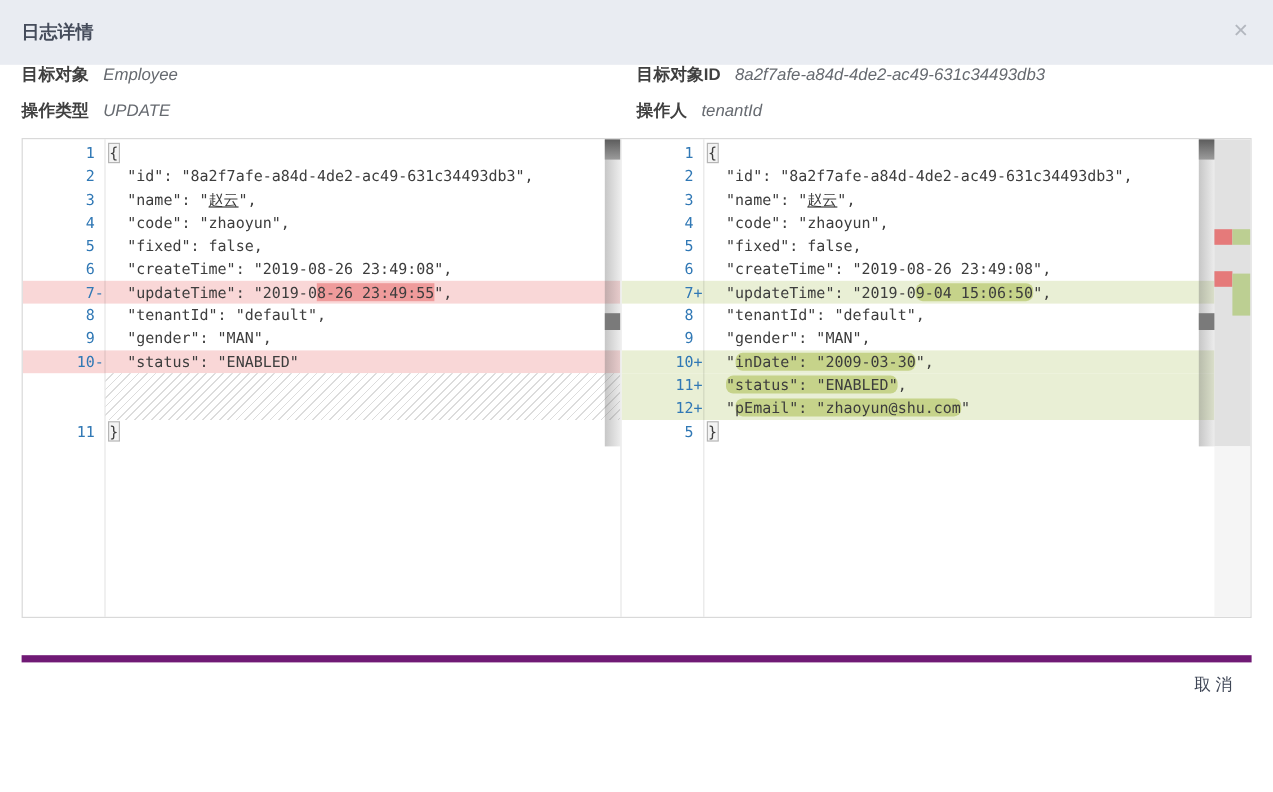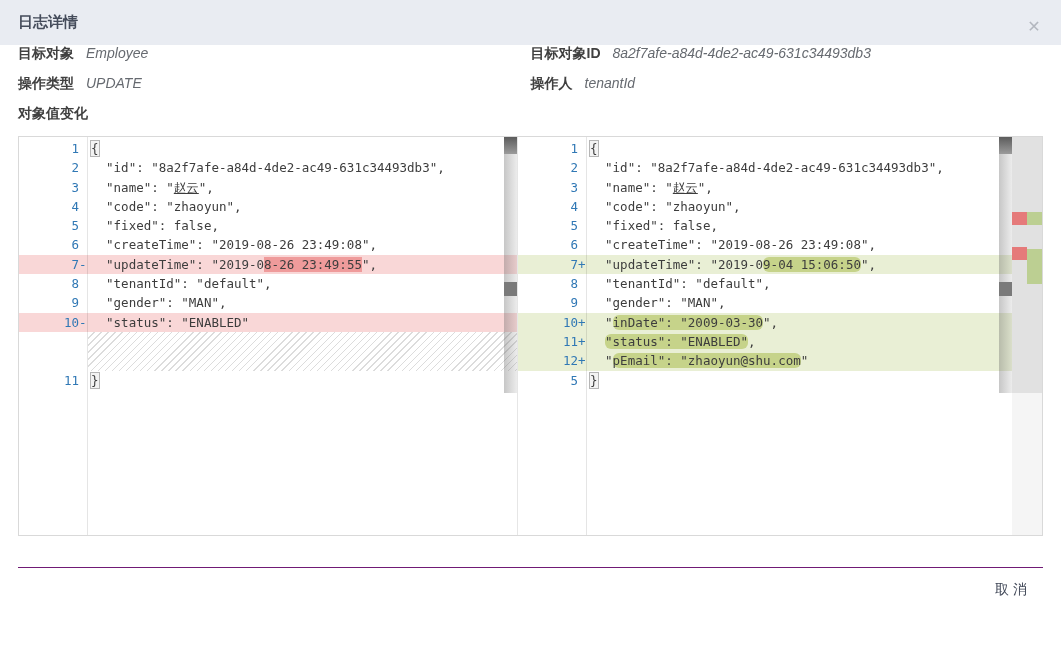--- a/index.html
+++ b/index.html
@@ -1,19 +1,19 @@
 <!DOCTYPE html>
 <html style="--header-bg: #e9ecf2; --line-number: #3078b5; --removed-line-bg: #f9d7d7; --removed-inline-bg: #ef9b9b; --added-line-bg: #e9efd5; --added-inline-bg: #c6d38a; --ruler-removed: #e57a7a; --ruler-added: #bccf92;"><head>
 <meta charset="utf-8">
 <style>
   * { margin:0; padding:0; box-sizing:border-box; }
   html,body { width:1061px; height:660px; background:#ffffff; font-family:"Liberation Sans", sans-serif; overflow:hidden; }
 
   
-  .modal-header { height:45px; background:var(--header-bg,#e9ecf2); display:flex; align-items:center; padding:0 18px; position:relative; }
+  .modal-header { height:54px; background:var(--header-bg,#e9ecf2); display:flex; align-items:center; padding:0 18px; position:relative; }
   .modal-title { font-size:15px; font-weight:600; color:#454c5b; }
   .close-btn { position:absolute; right:16px; top:16px; width:22px; height:22px; display:flex; align-items:center; justify-content:center;
                color:#b3b7bf; font-size:16px; cursor:pointer; line-height:1; }
 
   
   .body-area { padding:0 18px; }
   .info-row { display:flex; margin-top:0; }
   .info-row.first { }
   .info-row.second { margin-top:12px; }
   .info-col { width:50%; display:flex; align-items:baseline; font-size:14px; }
@@ -58,21 +58,21 @@
   .ruler-rest  { position:absolute; top:256px; left:0; right:0; bottom:0; background:#f5f5f5; }
   .rm { position:absolute; width:15px; }
   .rm-del { left:0;  background:var(--ruler-removed,#e57a7a); }
   .rm-add { left:15px; background:var(--ruler-added,#bccf92); }
   .rm-del-1 { top:75px;  height:13px; }
   .rm-add-1 { top:75px;  height:13px; }
   .rm-del-2 { top:110px; height:13px; }
   .rm-add-2 { top:112px; height:35px; }
 
   
-  .modal-footer { margin-top:31px; border-top:1px solid #701a75; height:44px; display:flex; align-items:center; justify-content:flex-end; padding:0 16px; }
+  .modal-footer { margin-top:31px; border-top:6px solid #701a75; height:44px; display:flex; align-items:center; justify-content:flex-end; padding:0 16px; }
   .cancel-btn { font-size:14px; color:#3f4656; cursor:pointer; background:none; border:none; font-family:inherit; }
 </style>
 </head>
 <body>
 
 <div class="modal-header">
   <span class="modal-title">日志详情</span>
   <span class="close-btn">✕</span>
 </div>
 
@@ -93,21 +93,20 @@
     <div class="info-col">
       <span class="f-label">操作类型</span>
       <span class="f-value">UPDATE</span>
     </div>
     <div class="info-col">
       <span class="f-label">操作人</span>
       <span class="f-value">tenantId</span>
     </div>
   </div>
 
-  <div class="section-label">对象值变化</div>
 
   <div class="diff-wrap">
 
     <div class="pane pane-left">
       <div class="rows">
           <div class="code-row"><span class="gutter"><span class="num">1</span><span class="sign"></span></span><span class="code"><span class="bracket">{</span></span></div>
           <div class="code-row"><span class="gutter"><span class="num">2</span><span class="sign"></span></span><span class="code"><span>  "id": "8a2f7afe-a84d-4de2-ac49-631c34493db3",</span></span></div>
           <div class="code-row"><span class="gutter"><span class="num">3</span><span class="sign"></span></span><span class="code"><span>  "name": "</span><span class="cjk">赵云</span><span>",</span></span></div>
           <div class="code-row"><span class="gutter"><span class="num">4</span><span class="sign"></span></span><span class="code"><span>  "code": "zhaoyun",</span></span></div>
           <div class="code-row"><span class="gutter"><span class="num">5</span><span class="sign"></span></span><span class="code"><span>  "fixed": false,</span></span></div>

